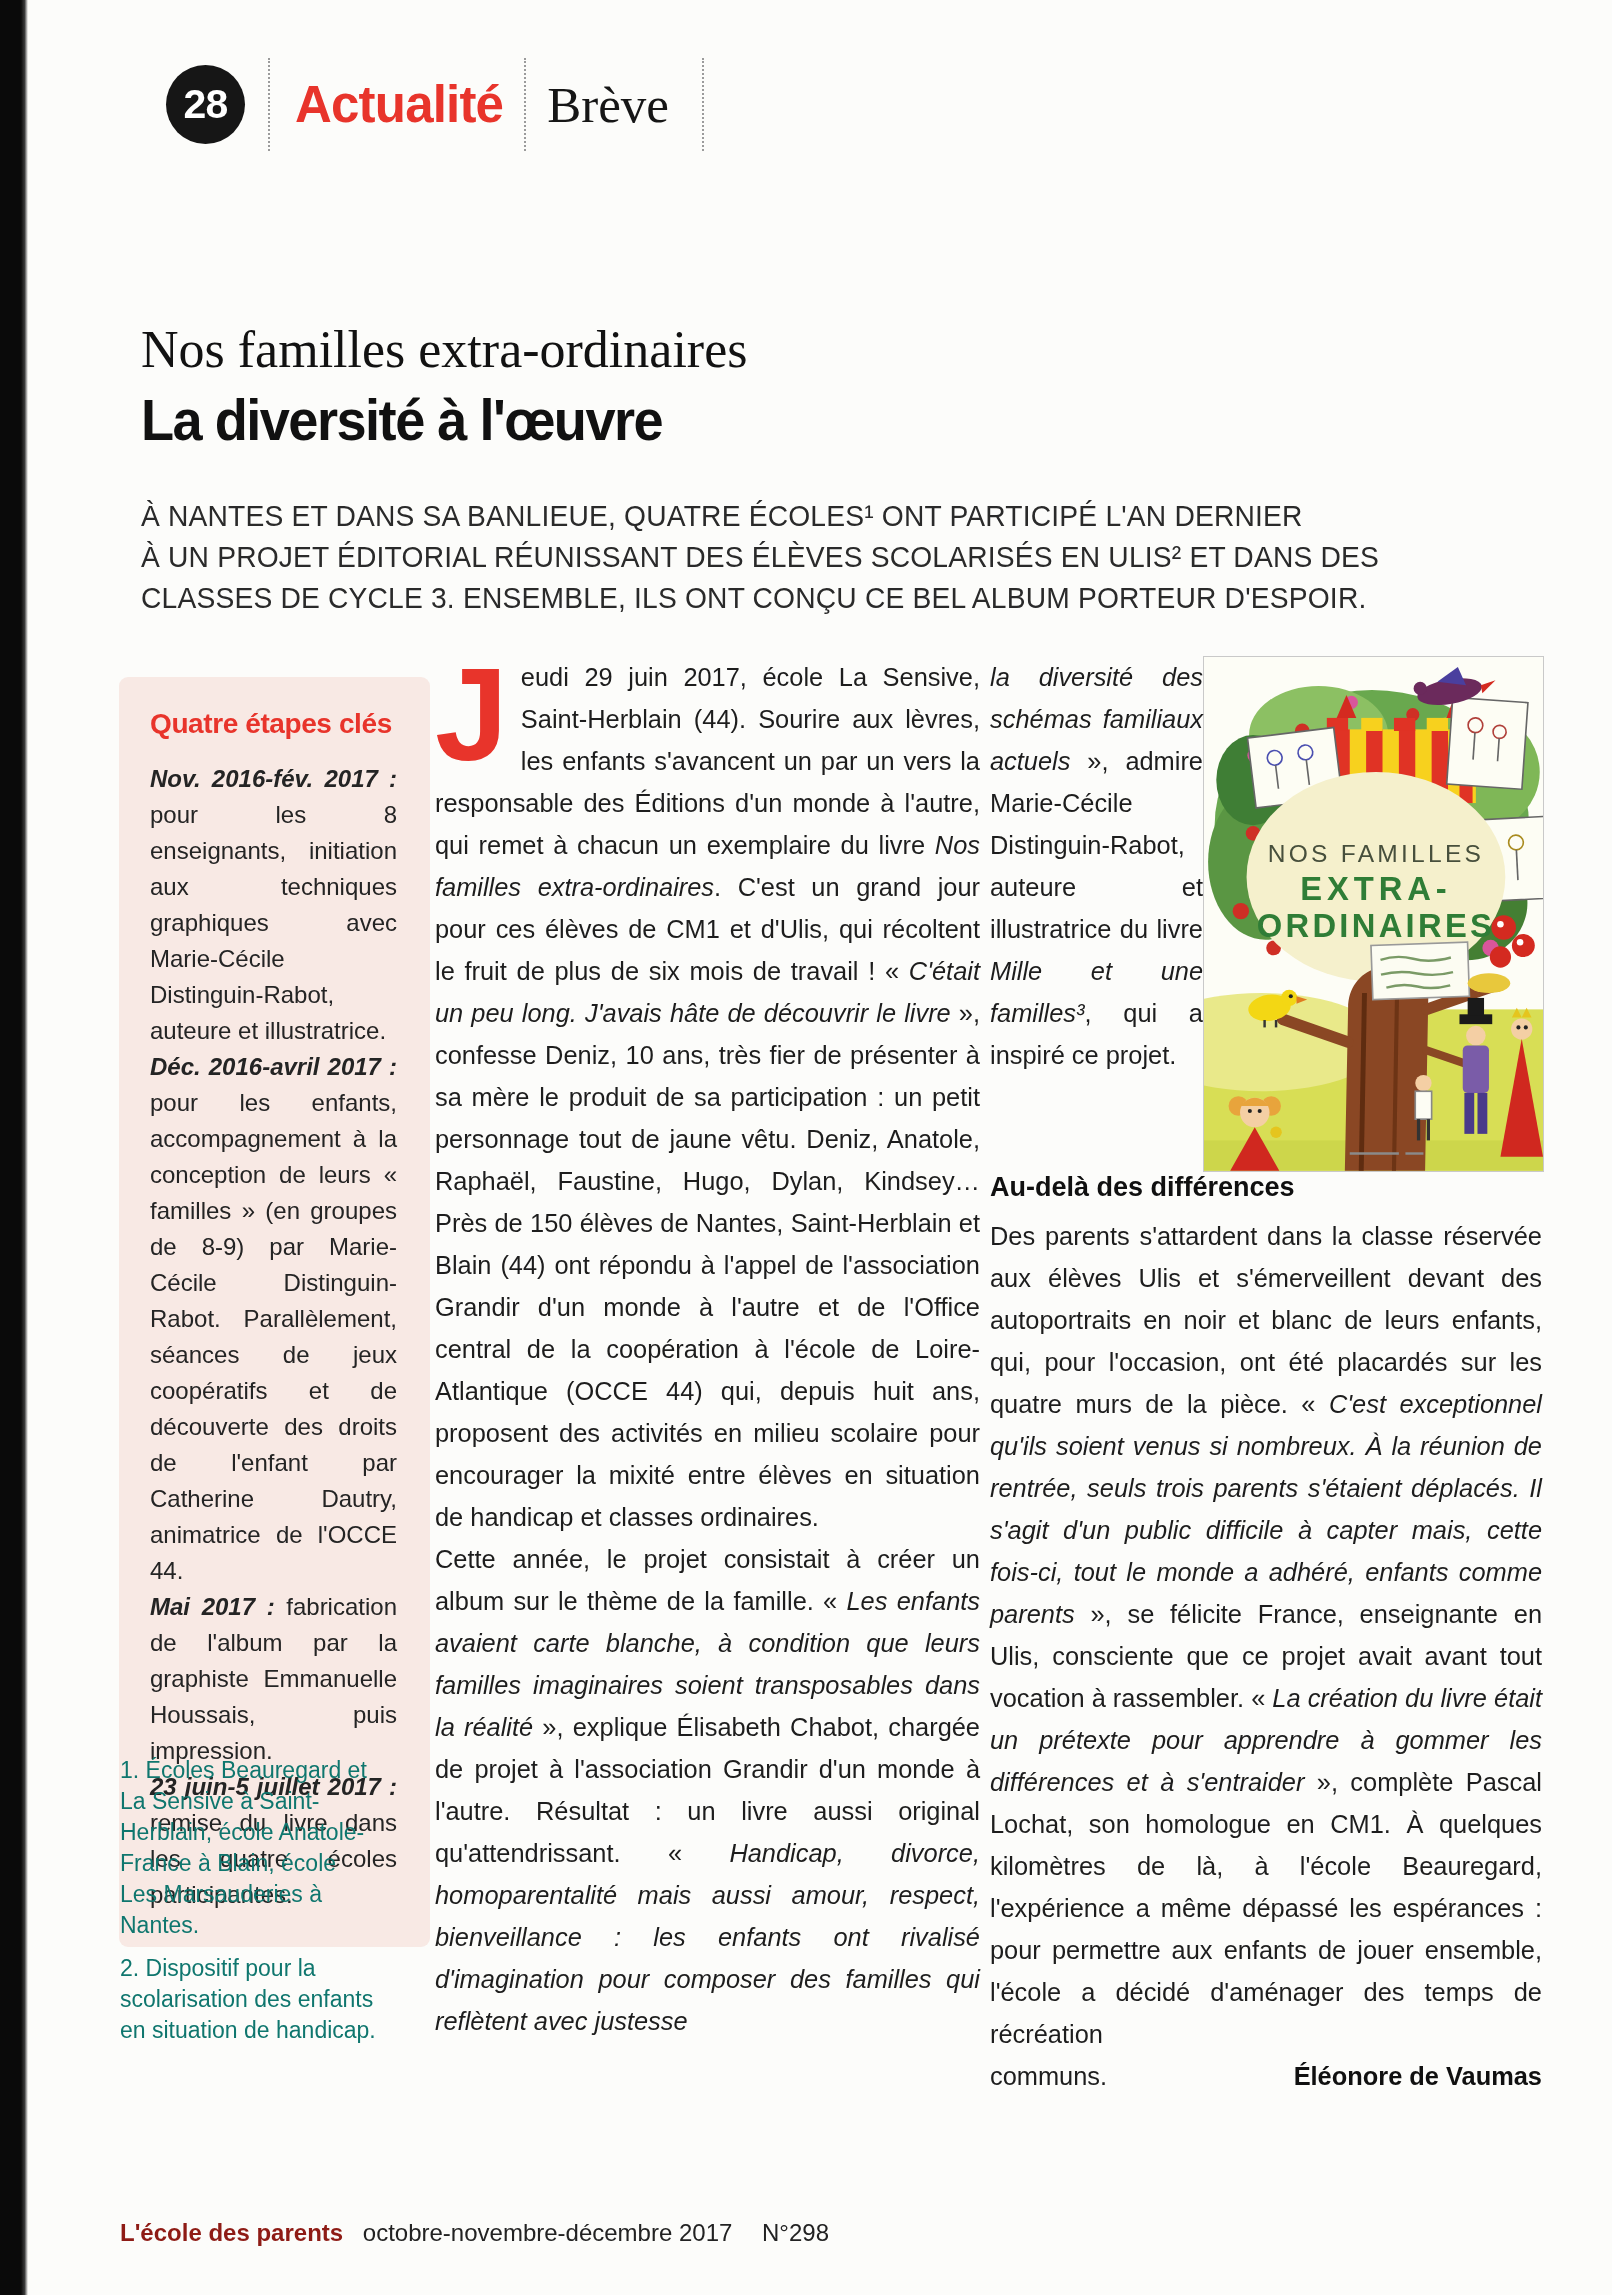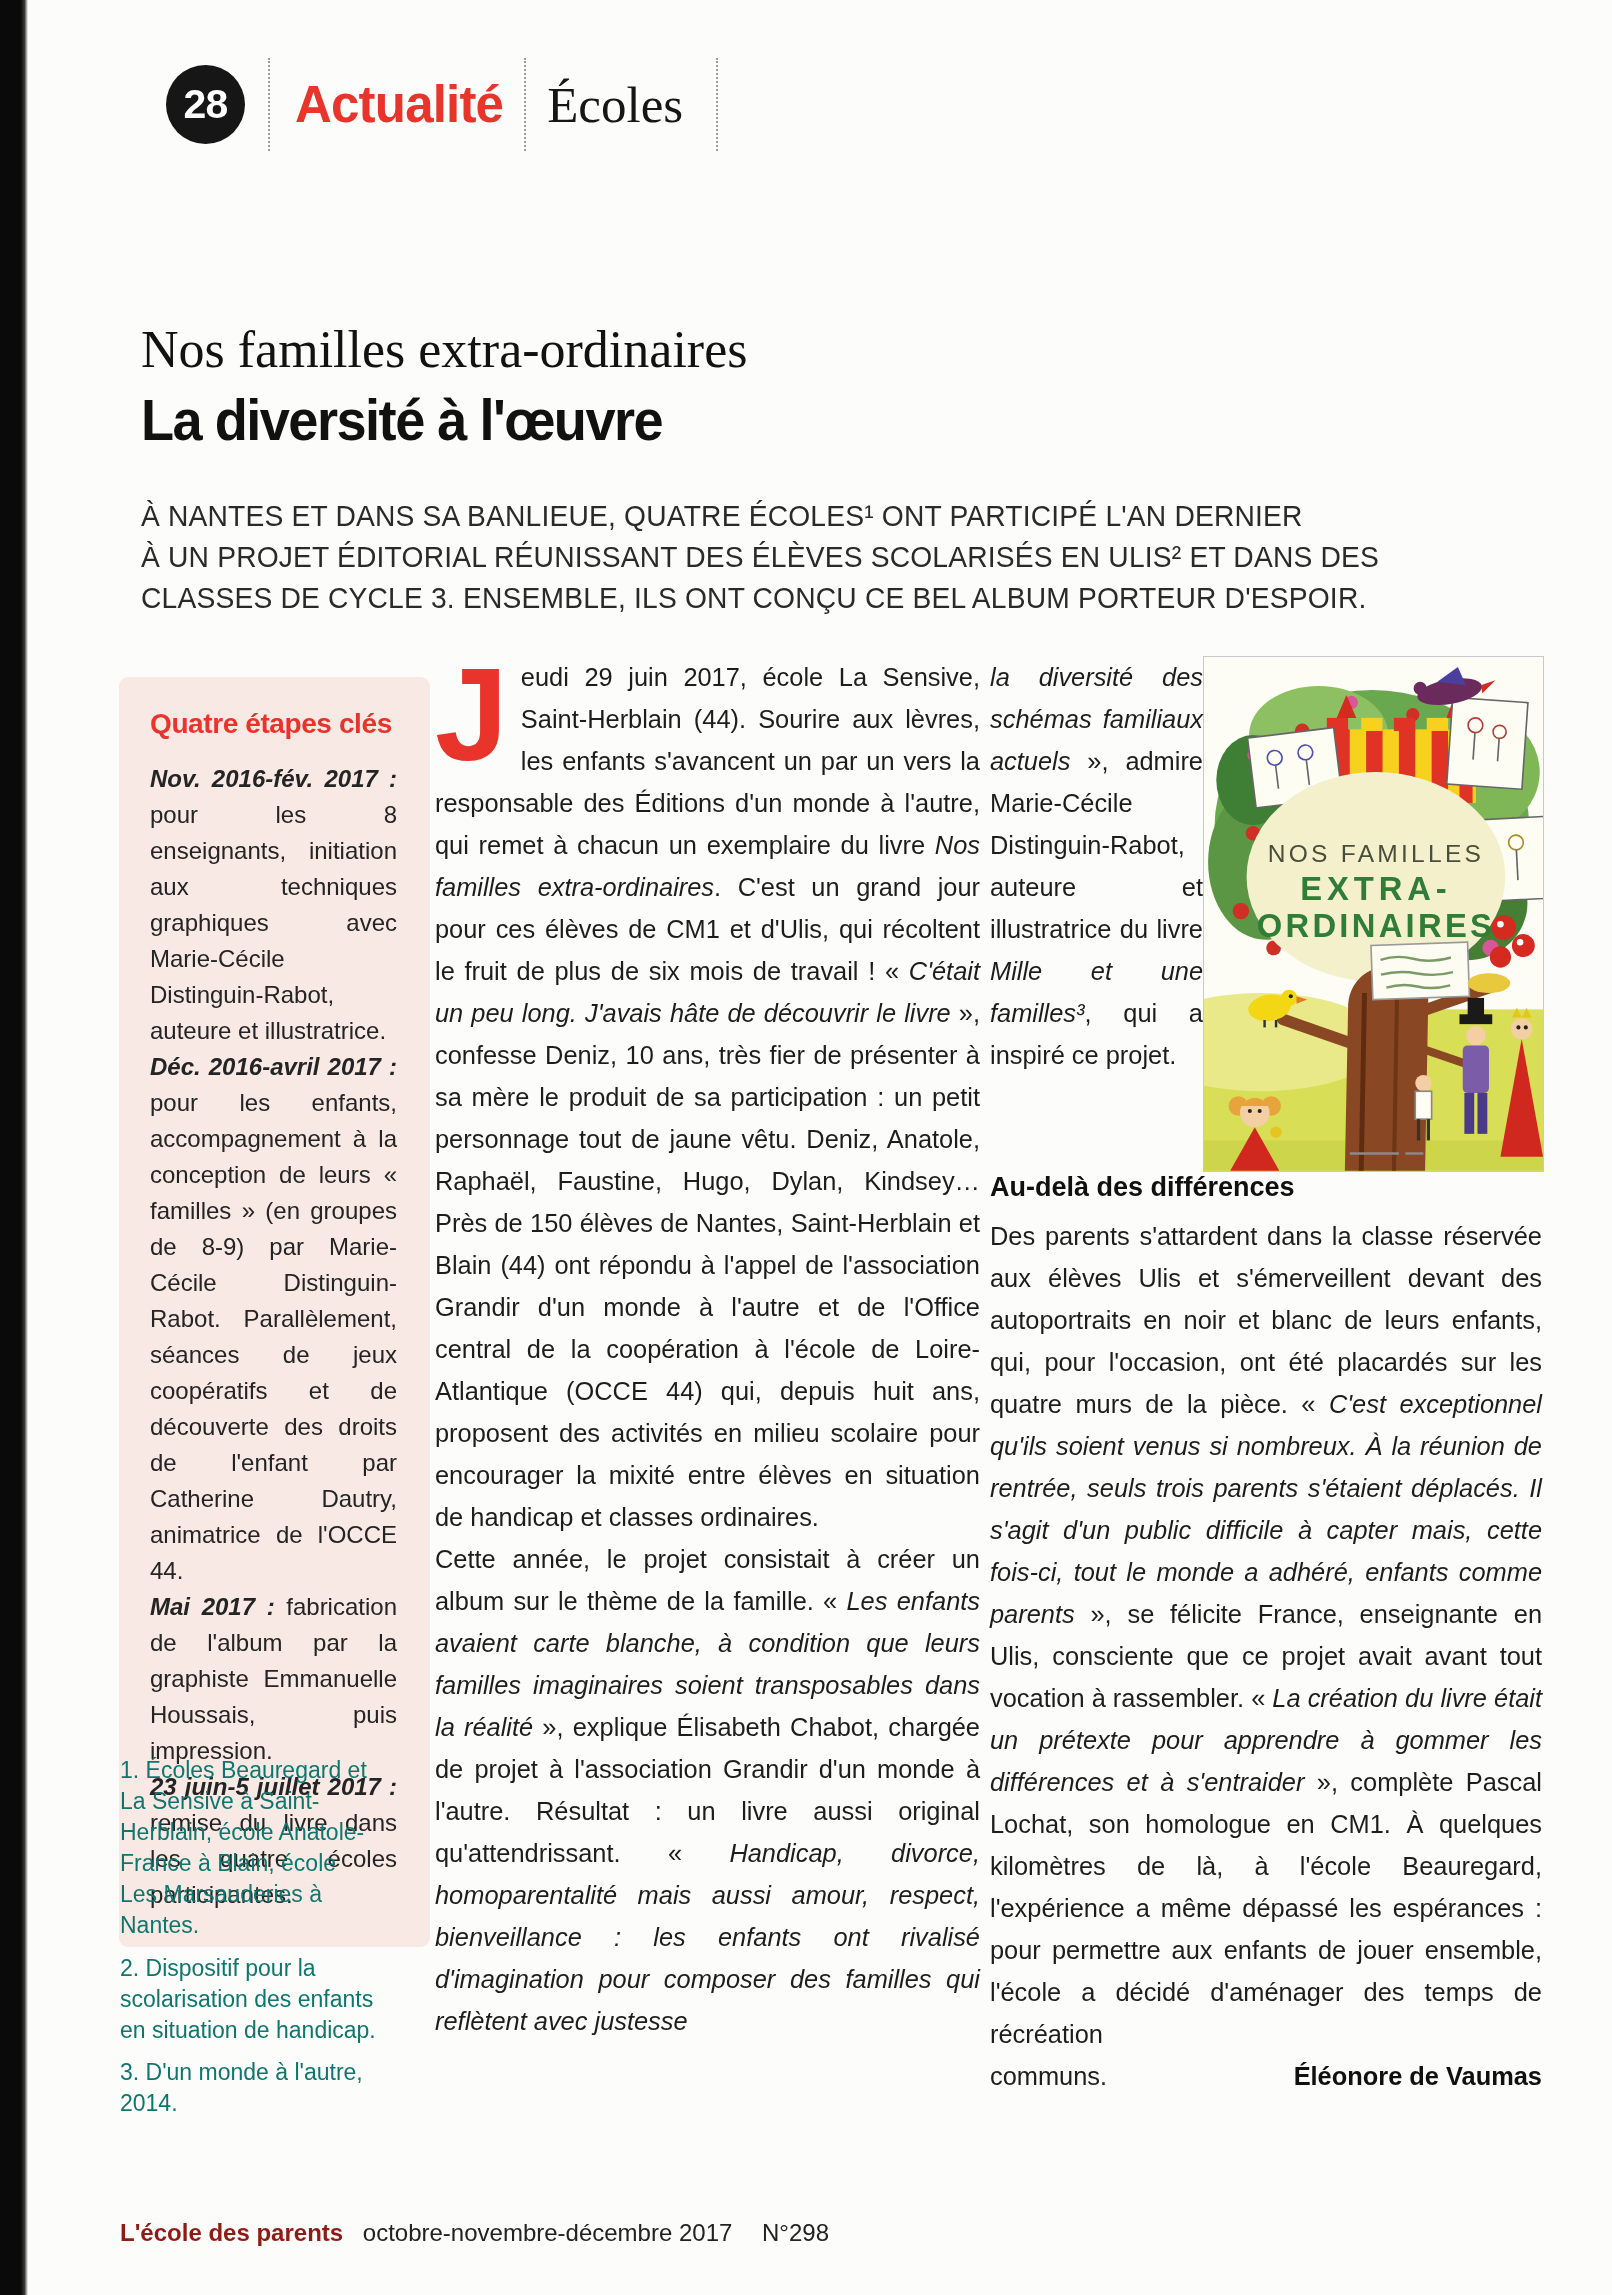--- a/index.html
+++ b/index.html
@@ -59,21 +59,21 @@
 <div class="page">
   <div class="scan-edge"></div>
 
   <header class="masthead">
     <div class="page-badge">
       <span>28</span>
     </div>
     <div class="vsep v1"></div>
     <div class="section">Actualité</div>
     <div class="vsep v2"></div>
-    <div class="rubric">Écoles</div>
+    <div class="rubric">Brève</div>
     <div class="vsep v3"></div>
   </header>
 
   <div class="titles">
     <h1 class="kicker">Nos familles extra-ordinaires</h1>
     <h2 class="main-title">La diversité à l'œuvre</h2>
   </div>
 
   <div class="standfirst">
     <div class="sf-line">À NANTES ET DANS SA BANLIEUE, QUATRE ÉCOLES¹ ONT PARTICIPÉ L'AN DERNIER</div>
@@ -85,21 +85,20 @@
     <h3>Quatre étapes clés</h3>
     <p><span class="it bd">Nov. 2016-fév. 2017 : </span><span>pour les 8 enseignants, initiation aux techniques graphiques avec Marie-Cécile Distinguin-Rabot, auteure et illustratrice.</span></p>
     <p><span class="it bd">Déc. 2016-avril 2017 : </span><span>pour les enfants, accompagnement à la conception de leurs « familles » (en groupes de 8-9) par Marie-Cécile Distinguin-Rabot. Parallèlement, séances de jeux coopératifs et de découverte des droits de l'enfant par Catherine Dautry, animatrice de l'OCCE 44.</span></p>
     <p><span class="it bd">Mai 2017 : </span><span>fabrication de l'album par la graphiste Emmanuelle Houssais, puis impression.</span></p>
     <p><span class="it bd">23 juin-5 juillet 2017 : </span><span>remise du livre dans les quatre écoles participantes.</span></p>
   </aside>
 
   <div class="footnotes">
     <p>1. Écoles Beauregard et La Sensive à Saint-Herblain, école Anatole-France à Blain, école Les Marsauderies à Nantes.</p>
     <p>2. Dispositif pour la scolarisation des enfants en situation de handicap.</p>
-    <p>3. D'un monde à l'autre, 2014.</p>
   </div>
 
   <section class="col col-mid">
     <p><span class="dropcap">J</span><span><span>eudi 29 juin 2017, école La Sensive, Saint-Herblain (44). Sourire aux lèvres, les enfants s'avancent un par un vers la responsable des Éditions d'un monde à l'autre, qui remet à chacun un exemplaire du livre </span><span class="it">Nos familles extra-ordinaires</span><span>. C'est un grand jour pour ces élèves de CM1 et d'Ulis, qui récoltent le fruit de plus de six mois de travail ! « </span><span class="it">C'était un peu long. J'avais hâte de découvrir le livre</span><span> », confesse Deniz, 10 ans, très fier de présenter à sa mère le produit de sa participation : un petit personnage tout de jaune vêtu. Deniz, Anatole, Raphaël, Faustine, Hugo, Dylan, Kindsey… Près de 150 élèves de Nantes, Saint-Herblain et Blain (44) ont répondu à l'appel de l'association Grandir d'un monde à l'autre et de l'Office central de la coopération à l'école de Loire-Atlantique (OCCE 44) qui, depuis huit ans, proposent des activités en milieu scolaire pour encourager la mixité entre élèves en situation de handicap et classes ordinaires.</span></span></p>
     <p><span>Cette année, le projet consistait à créer un album sur le thème de la famille. « </span><span class="it">Les enfants avaient carte blanche, à condition que leurs familles imaginaires soient transposables dans la réalité</span><span> », explique Élisabeth Chabot, chargée de projet à l'association Grandir d'un monde à l'autre. Résultat : un livre aussi original qu'attendrissant. « </span><span class="it">Handicap, divorce, homoparentalité mais aussi amour, respect, bienveillance : les enfants ont rivalisé d'imagination pour composer des familles qui reflètent avec justesse</span></p>
   </section>
 
   <section class="col col-right">
     <figure class="book" style="margin-block:0;margin-inline:0;float:right;">
       <svg width="339" height="514" viewBox="0 0 414 627" xmlns="http://www.w3.org/2000/svg">

